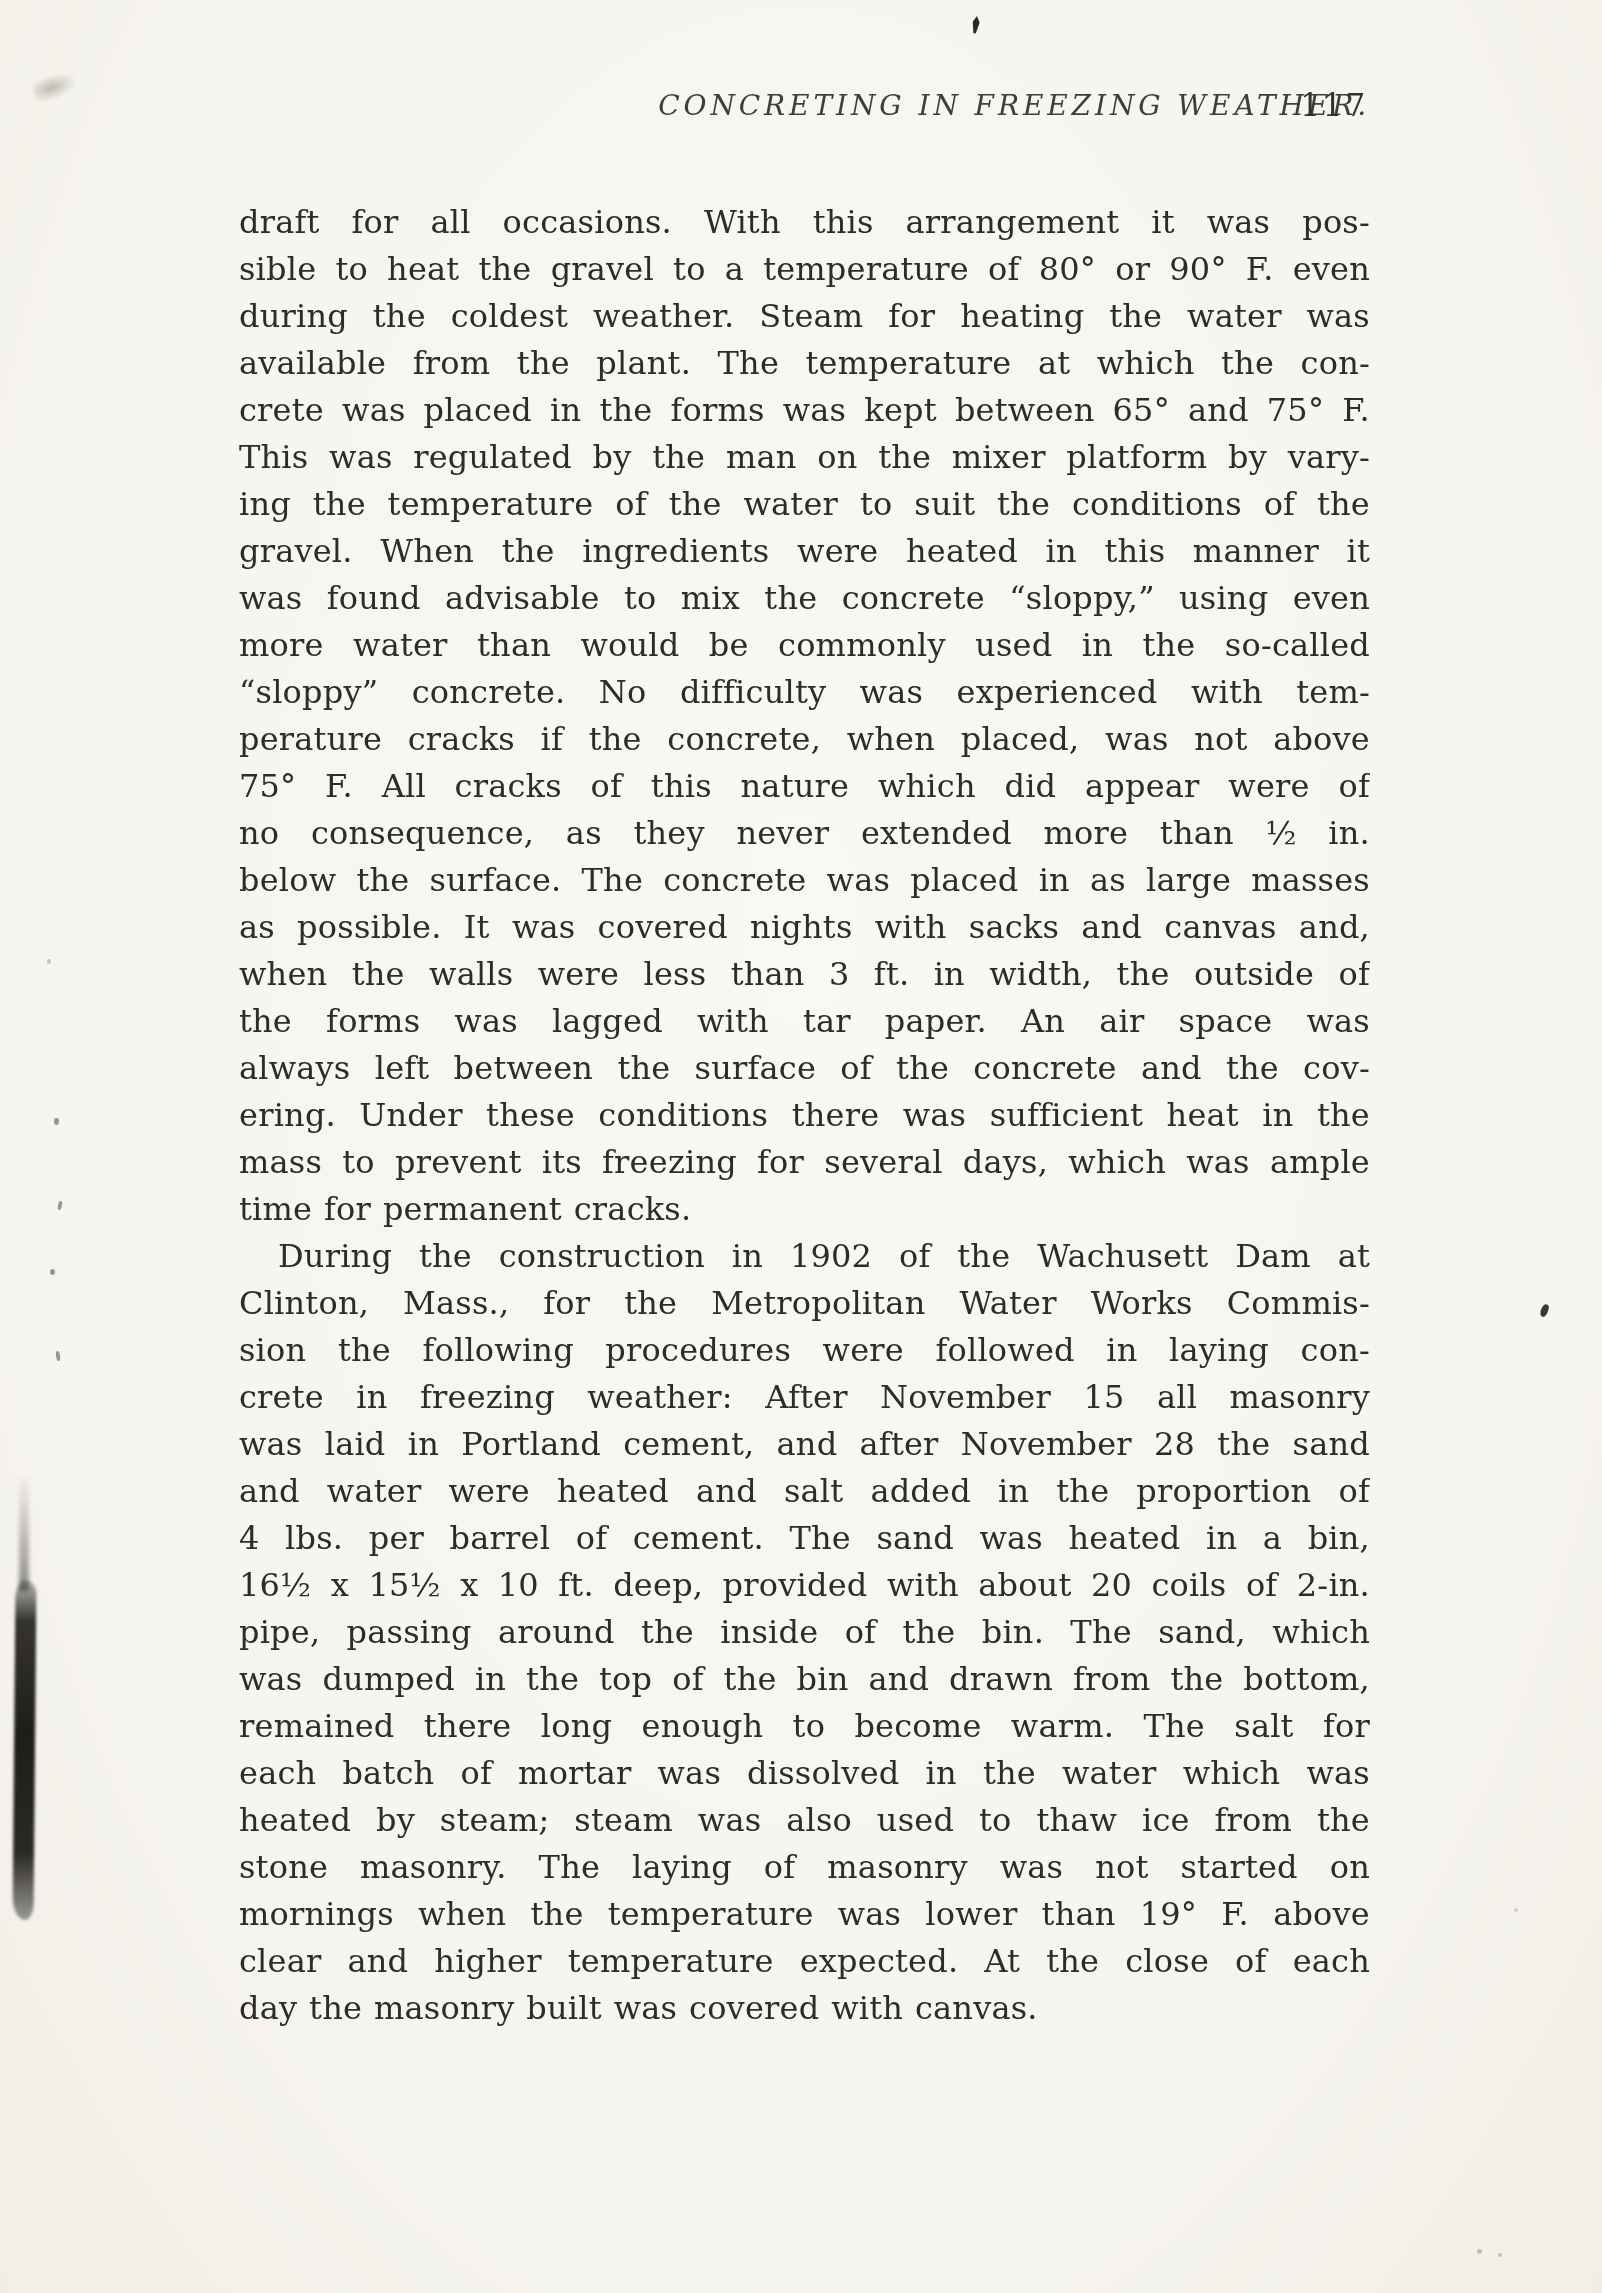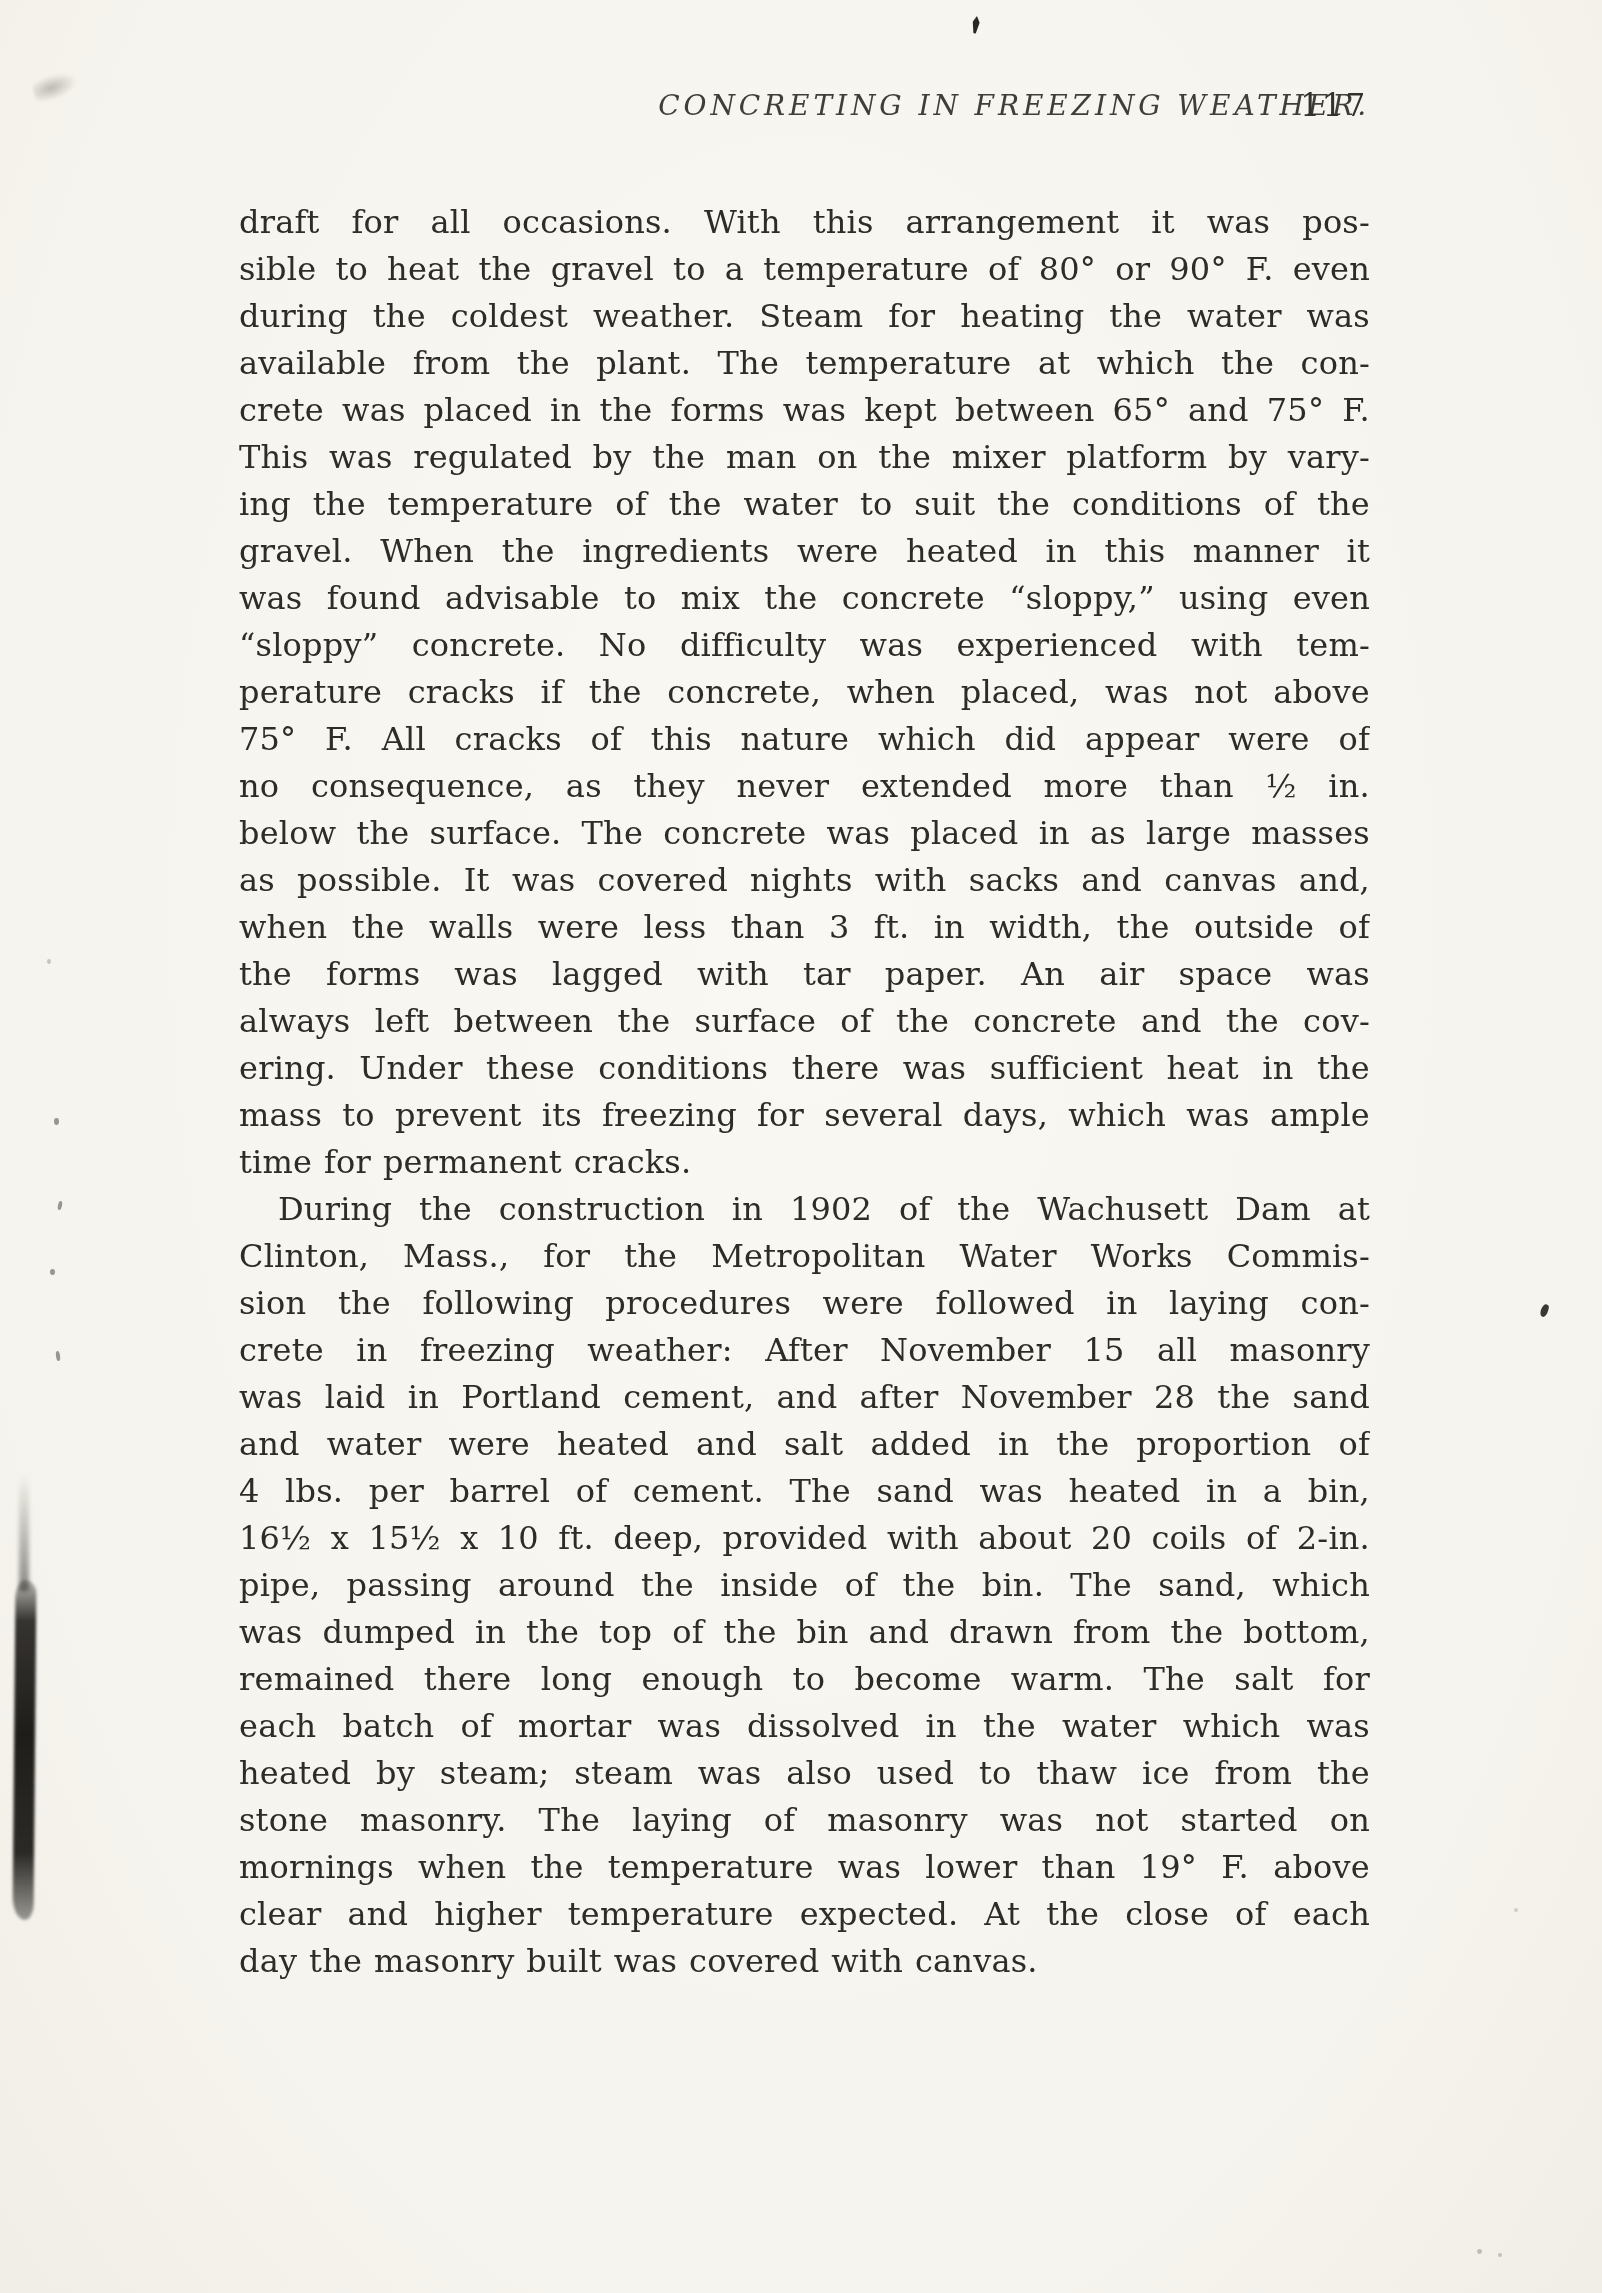--- a/index.html
+++ b/index.html
@@ -146,20 +146,21 @@
         <div class="paragraph">
           <div class="line">draft for all occasions.  With this arrangement it was pos-</div>
           <div class="line">sible to heat the gravel to a temperature of 80° or 90° F. even</div>
           <div class="line">during the coldest weather.  Steam for heating the water was</div>
           <div class="line">available from the plant.  The temperature at which the con-</div>
           <div class="line">crete was placed in the forms was kept between 65° and 75° F.</div>
           <div class="line">This was regulated by the man on the mixer platform by vary-</div>
           <div class="line">ing the temperature of the water to suit the conditions of the</div>
           <div class="line">gravel.  When the ingredients were heated in this manner it</div>
           <div class="line">was found advisable to mix the concrete “sloppy,” using even</div>
+          <div class="line">more water than would be commonly used in the so-called</div>
           <div class="line">“sloppy” concrete.  No difficulty was experienced with tem-</div>
           <div class="line">perature cracks if the concrete, when placed, was not above</div>
           <div class="line">75° F.  All cracks of this nature which did appear were of</div>
           <div class="line">no consequence, as they never extended more than ½ in.</div>
           <div class="line">below the surface.  The concrete was placed in as large masses</div>
           <div class="line">as possible.  It was covered nights with sacks and canvas and,</div>
           <div class="line">when the walls were less than 3 ft. in width, the outside of</div>
           <div class="line">the forms was lagged with tar paper.  An air space was</div>
           <div class="line">always left between the surface of the concrete and the cov-</div>
           <div class="line">ering.  Under these conditions there was sufficient heat in the</div>

